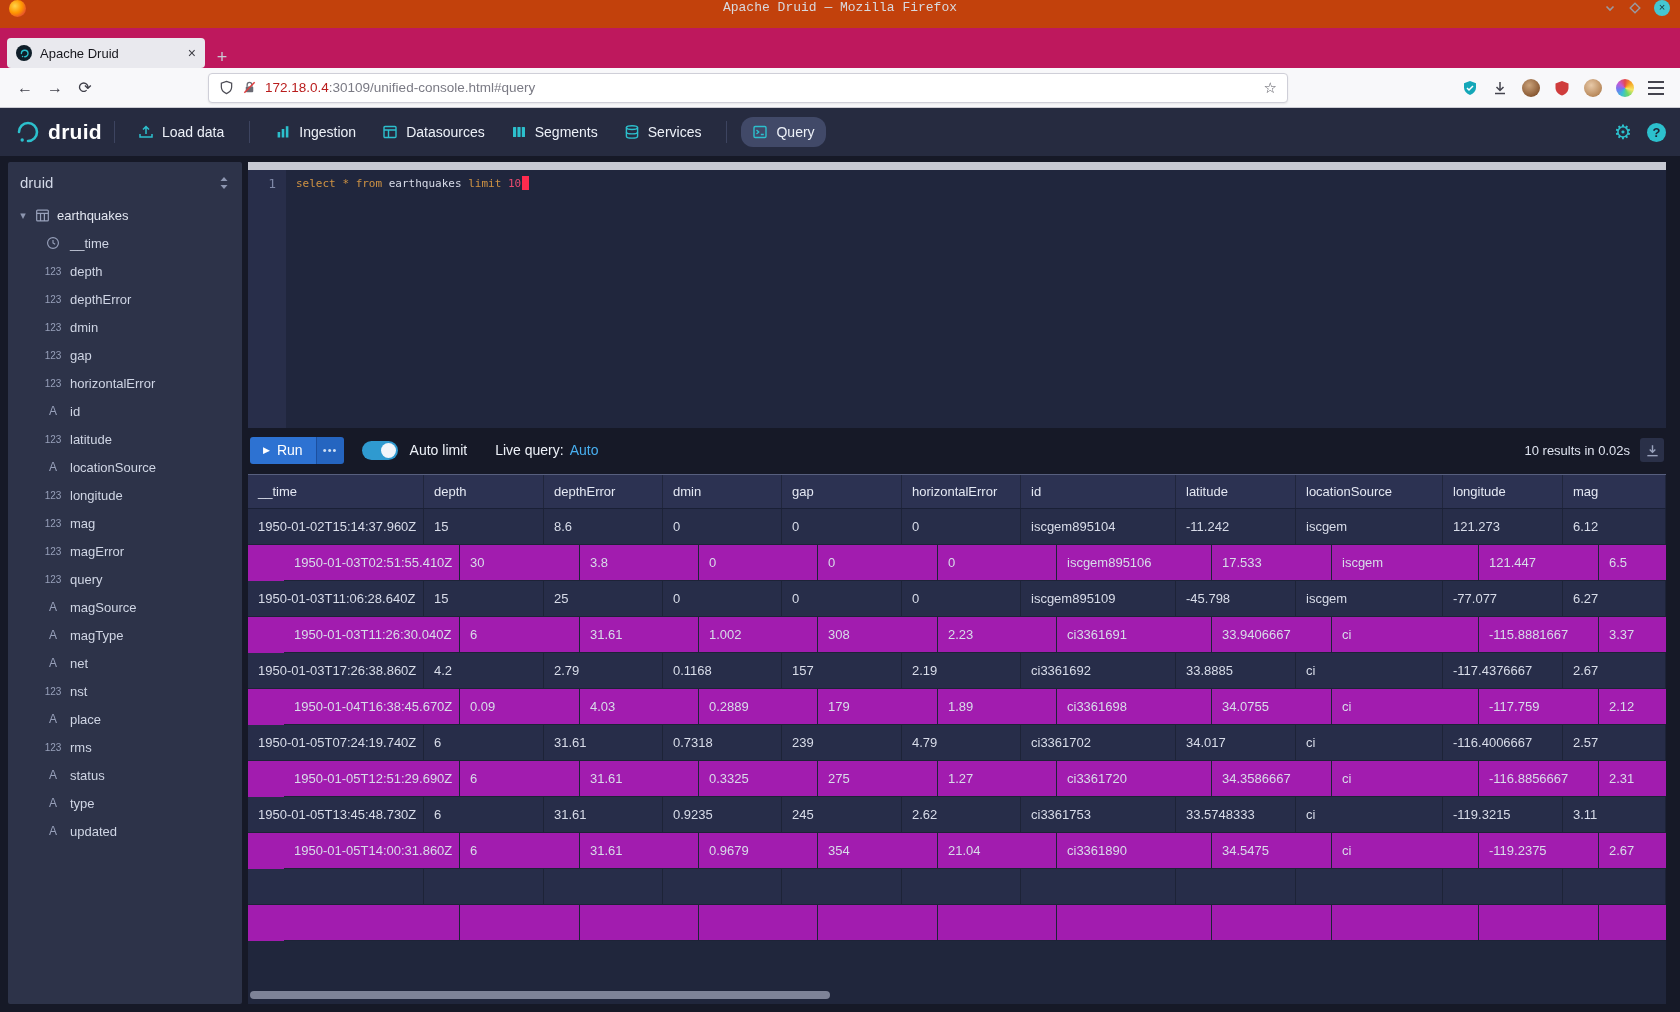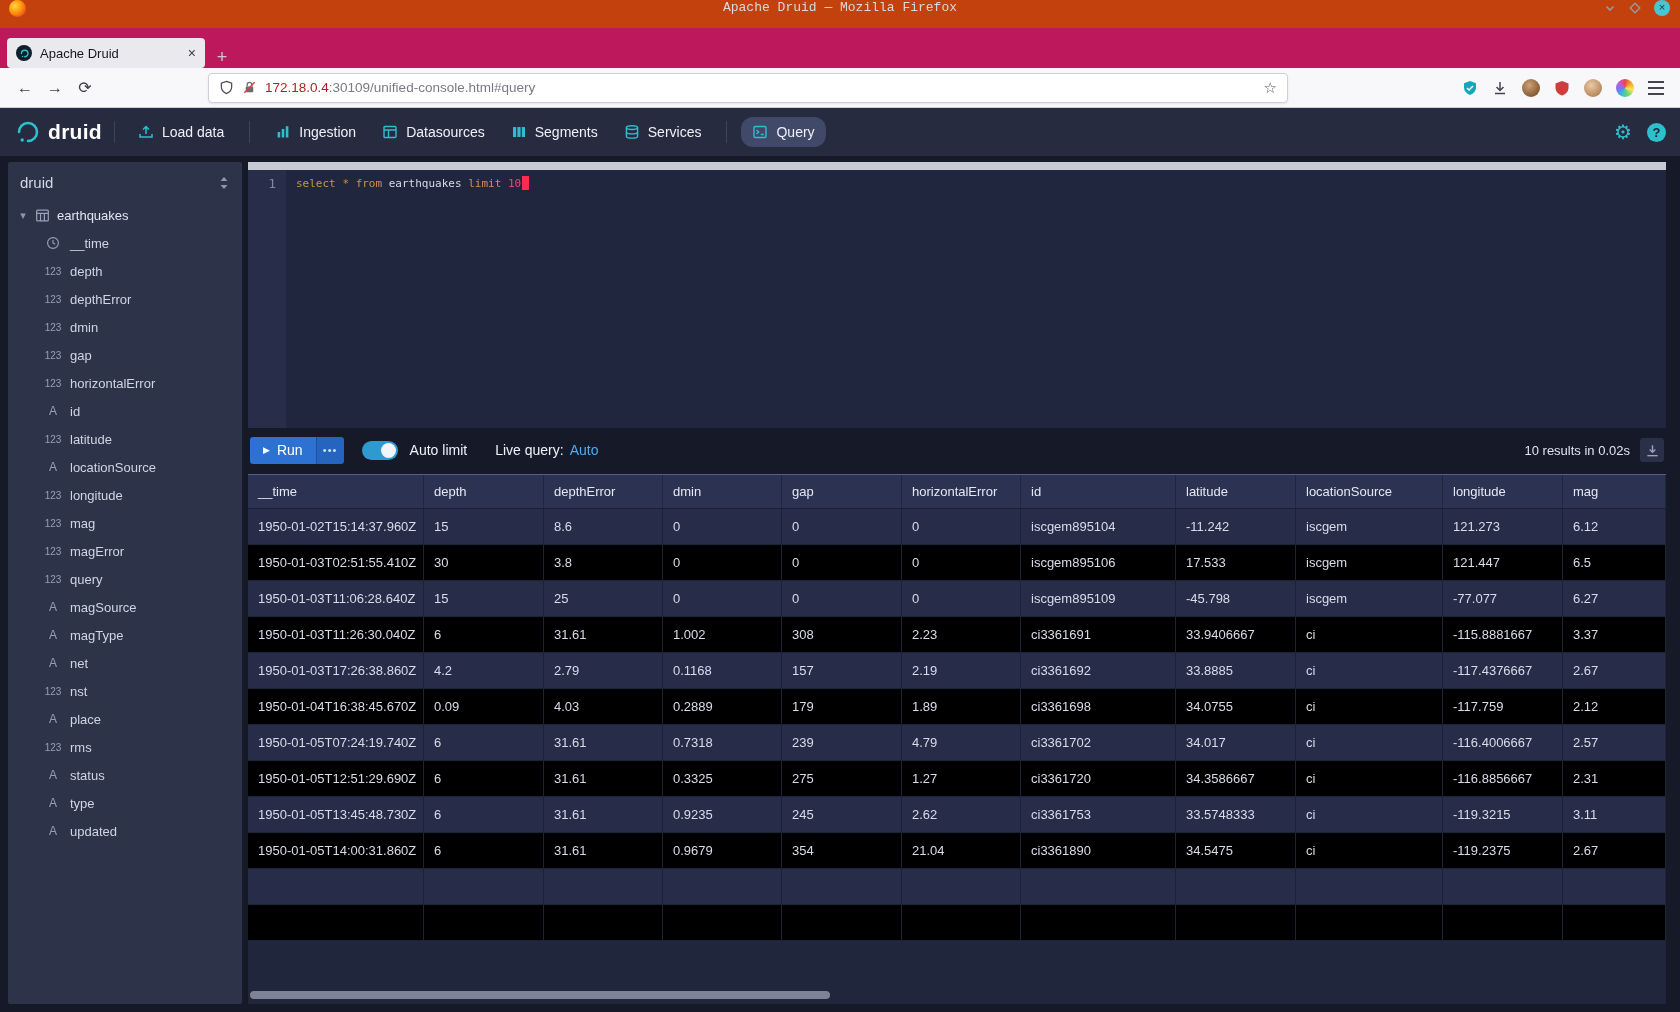--- a/index.html
+++ b/index.html
@@ -96,21 +96,21 @@
   .results-summary { color:#dfe4f0; font-size:13px; }
   .dl-btn { width:24px; height:24px; background:#2a3048; border-radius:3px; display:flex; align-items:center; justify-content:center; }
 
   .results { flex:1; margin-top:6px; border-top:1px solid #575f7e; background:#20263c; position:relative; overflow:hidden;
     display:flex; flex-direction:column; }
   .thead { display:flex; height:34px; background:#2c3252; flex:0 0 auto; border-bottom:1px solid #1a2036; }
   .hcell { padding:0 10px; line-height:33px; font-size:13px; color:#e4e8f3; border-right:1px solid #20263c;
     white-space:nowrap; overflow:hidden; flex:0 0 auto; }
   .trow { display:flex; height:36px; flex:0 0 auto; }
   .trow.odd { background:#272d49; }
-  .trow.even { background:#000000; }
+  .trow.even { background:#a21caf;padding-left:36px; }
   .tcell { padding:0 10px; line-height:35px; font-size:13px; color:#d8dce9; border-right:1px solid #1d2337;
     border-bottom:1px solid #1d2337; white-space:nowrap; overflow:hidden; flex:0 0 auto; }
   .c0{width:176px}.c1{width:120px}.c2{width:119px}.c3{width:119px}.c4{width:120px}.c5{width:119px}
   .c6{width:155px}.c7{width:120px}.c8{width:147px}.c9{width:120px}.c10{flex:1 1 auto;min-width:90px}
   .hscrollbar { position:absolute; left:2px; bottom:5px; width:580px; height:8px; border-radius:4px; background:#7e8398; }
 </style>
 </head>
 <body>
 
 <div class="screen">

